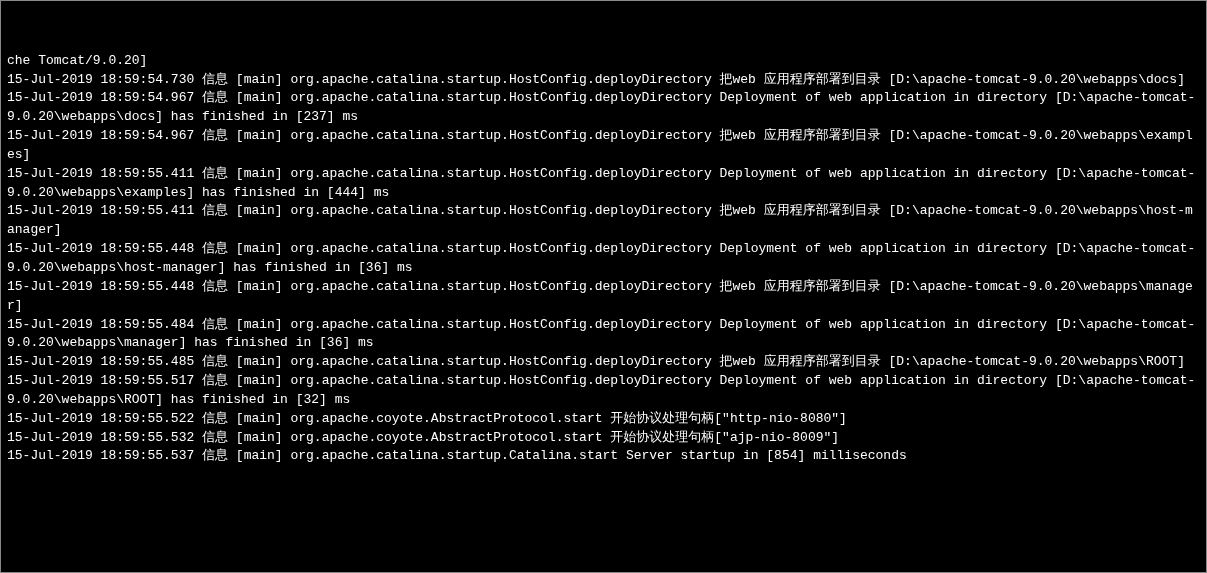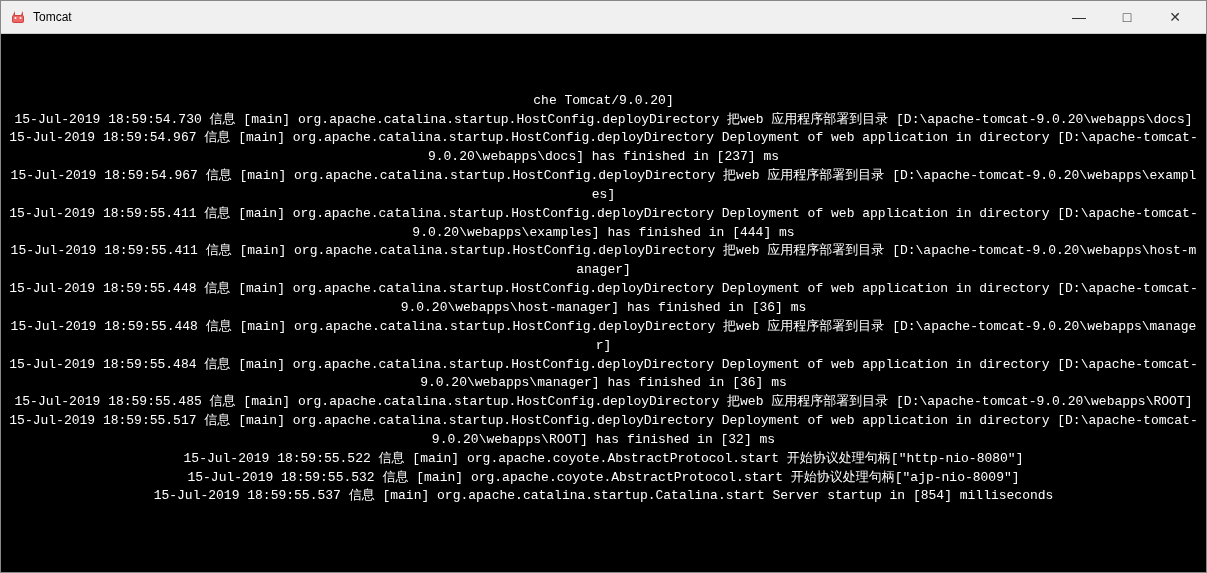--- a/index.html
+++ b/index.html
@@ -76,61 +76,39 @@
       align-items: center;
       justify-content: center;
       font-size: 14px;
       color: #333;
     }
 
     .console {
       background: #000000;
       flex: 1;
       overflow: hidden;
-      padding: 20px 6px;
-      text-align: center;
+      padding: 13px 6px;
     }
 
     .console-content {
       font-family: 'Courier New', Courier, monospace;
       font-size: 13px;
       color: #ffffff;
       line-height: 1.45;
       white-space: pre-wrap;
       word-break: break-all;
     }
 
     .log-line {
       display: block;
     }
   </style>
 </head>
 <body>
 
 <div class="window">
 
-  <div class="title-bar">
-    <div class="title-bar-left">
-      <div class="app-icon">
-
-        <svg viewBox="0 0 16 16" xmlns="http://www.w3.org/2000/svg">
-          <rect x="2" y="6" width="12" height="8" rx="2" fill="#c44"></rect>
-          <rect x="3" y="7" width="10" height="6" rx="1" fill="#e66"></rect>
-          <polygon points="3,6 5,2 5,6" fill="#c44"></polygon>
-          <polygon points="11,6 13,2 13,6" fill="#c44"></polygon>
-          <circle cx="5.5" cy="9" r="1" fill="white"></circle>
-          <circle cx="10.5" cy="9" r="1" fill="white"></circle>
-        </svg>
-      </div>
-      <span class="title-text">Tomcat</span>
-    </div>
-    <div class="title-bar-controls">
-      <button class="title-bar-btn minimize">—</button>
-      <button class="title-bar-btn maximize">□</button>
-      <button class="title-bar-btn close">✕</button>
-    </div>
-  </div>
 
   <div class="console">
     <div class="console-content" id="console-output">
     <span class="log-line">che Tomcat/9.0.20]</span><span class="log-line">15-Jul-2019 18:59:54.730 信息 [main] org.apache.catalina.startup.HostConfig.deployDirectory 把web 应用程序部署到目录 [D:\apache-tomcat-9.0.20\webapps\docs]</span><span class="log-line">15-Jul-2019 18:59:54.967 信息 [main] org.apache.catalina.startup.HostConfig.deployDirectory Deployment of web application in directory [D:\apache-tomcat-9.0.20\webapps\docs] has finished in [237] ms</span><span class="log-line">15-Jul-2019 18:59:54.967 信息 [main] org.apache.catalina.startup.HostConfig.deployDirectory 把web 应用程序部署到目录 [D:\apache-tomcat-9.0.20\webapps\examples]</span><span class="log-line">15-Jul-2019 18:59:55.411 信息 [main] org.apache.catalina.startup.HostConfig.deployDirectory Deployment of web application in directory [D:\apache-tomcat-9.0.20\webapps\examples] has finished in [444] ms</span><span class="log-line">15-Jul-2019 18:59:55.411 信息 [main] org.apache.catalina.startup.HostConfig.deployDirectory 把web 应用程序部署到目录 [D:\apache-tomcat-9.0.20\webapps\host-manager]</span><span class="log-line">15-Jul-2019 18:59:55.448 信息 [main] org.apache.catalina.startup.HostConfig.deployDirectory Deployment of web application in directory [D:\apache-tomcat-9.0.20\webapps\host-manager] has finished in [36] ms</span><span class="log-line">15-Jul-2019 18:59:55.448 信息 [main] org.apache.catalina.startup.HostConfig.deployDirectory 把web 应用程序部署到目录 [D:\apache-tomcat-9.0.20\webapps\manager]</span><span class="log-line">15-Jul-2019 18:59:55.484 信息 [main] org.apache.catalina.startup.HostConfig.deployDirectory Deployment of web application in directory [D:\apache-tomcat-9.0.20\webapps\manager] has finished in [36] ms</span><span class="log-line">15-Jul-2019 18:59:55.485 信息 [main] org.apache.catalina.startup.HostConfig.deployDirectory 把web 应用程序部署到目录 [D:\apache-tomcat-9.0.20\webapps\ROOT]</span><span class="log-line">15-Jul-2019 18:59:55.517 信息 [main] org.apache.catalina.startup.HostConfig.deployDirectory Deployment of web application in directory [D:\apache-tomcat-9.0.20\webapps\ROOT] has finished in [32] ms</span><span class="log-line">15-Jul-2019 18:59:55.522 信息 [main] org.apache.coyote.AbstractProtocol.start 开始协议处理句柄["http-nio-8080"]</span><span class="log-line">15-Jul-2019 18:59:55.532 信息 [main] org.apache.coyote.AbstractProtocol.start 开始协议处理句柄["ajp-nio-8009"]</span><span class="log-line">15-Jul-2019 18:59:55.537 信息 [main] org.apache.catalina.startup.Catalina.start Server startup in [854] milliseconds</span></div>
   </div>
 </div>
 
 </body></html>

